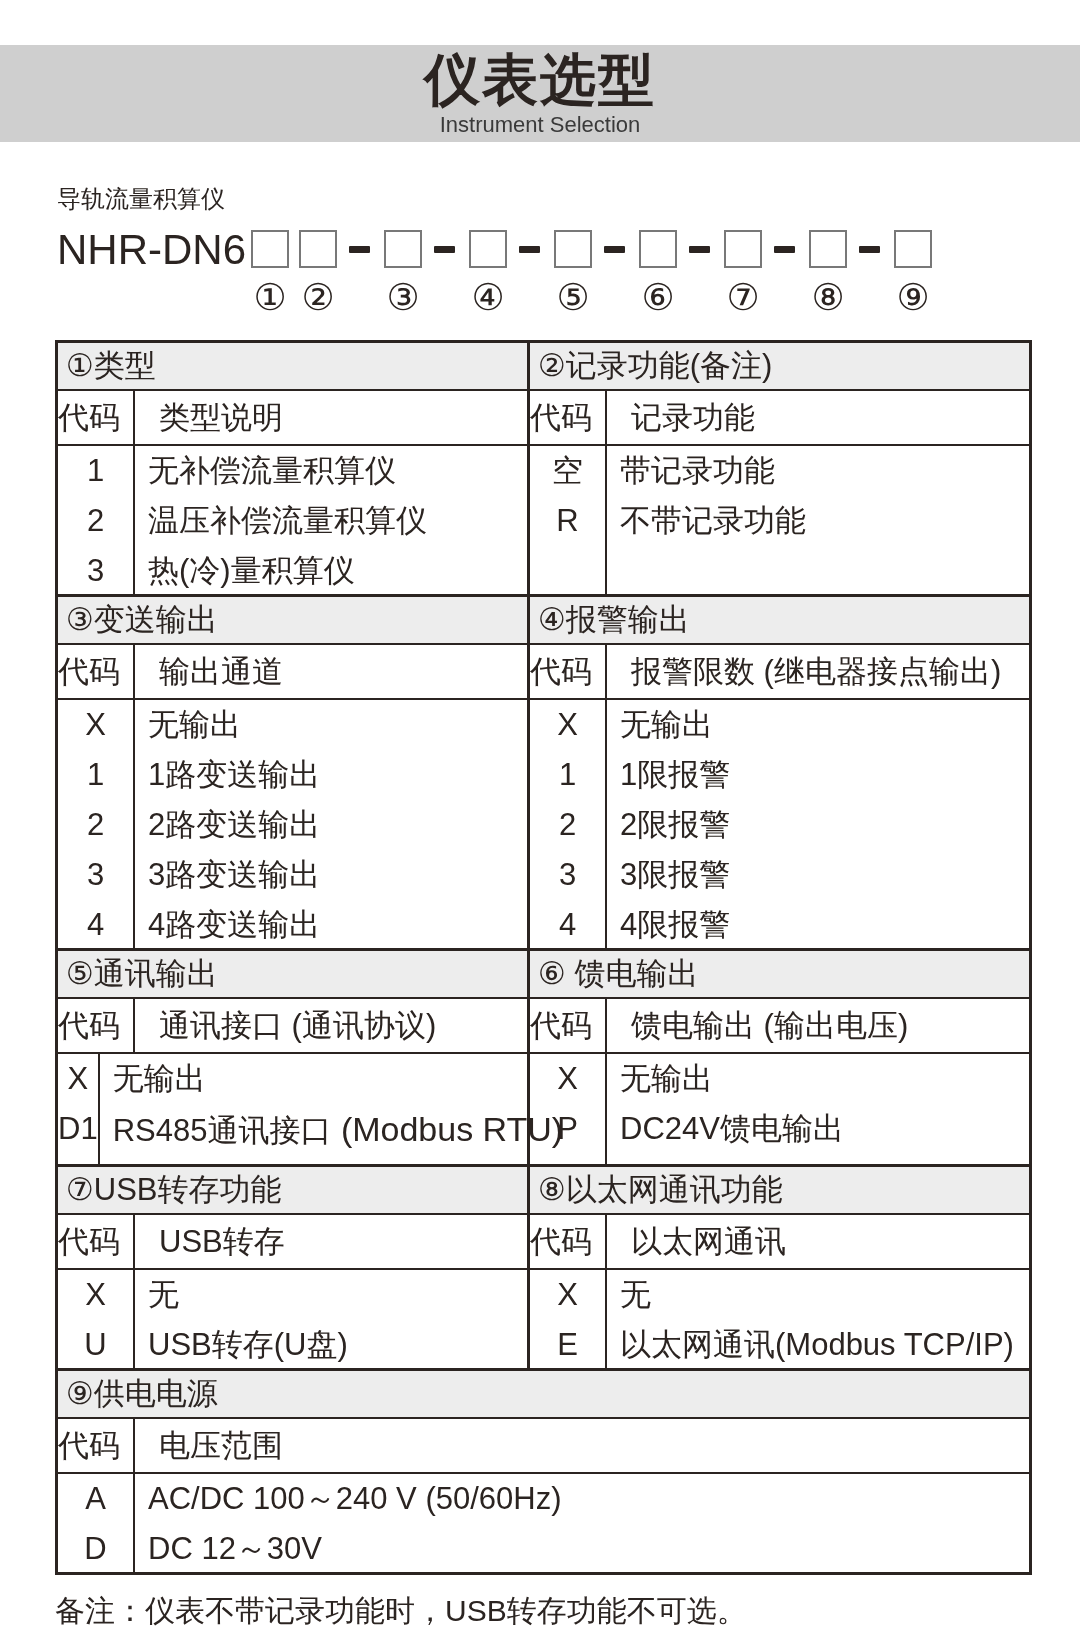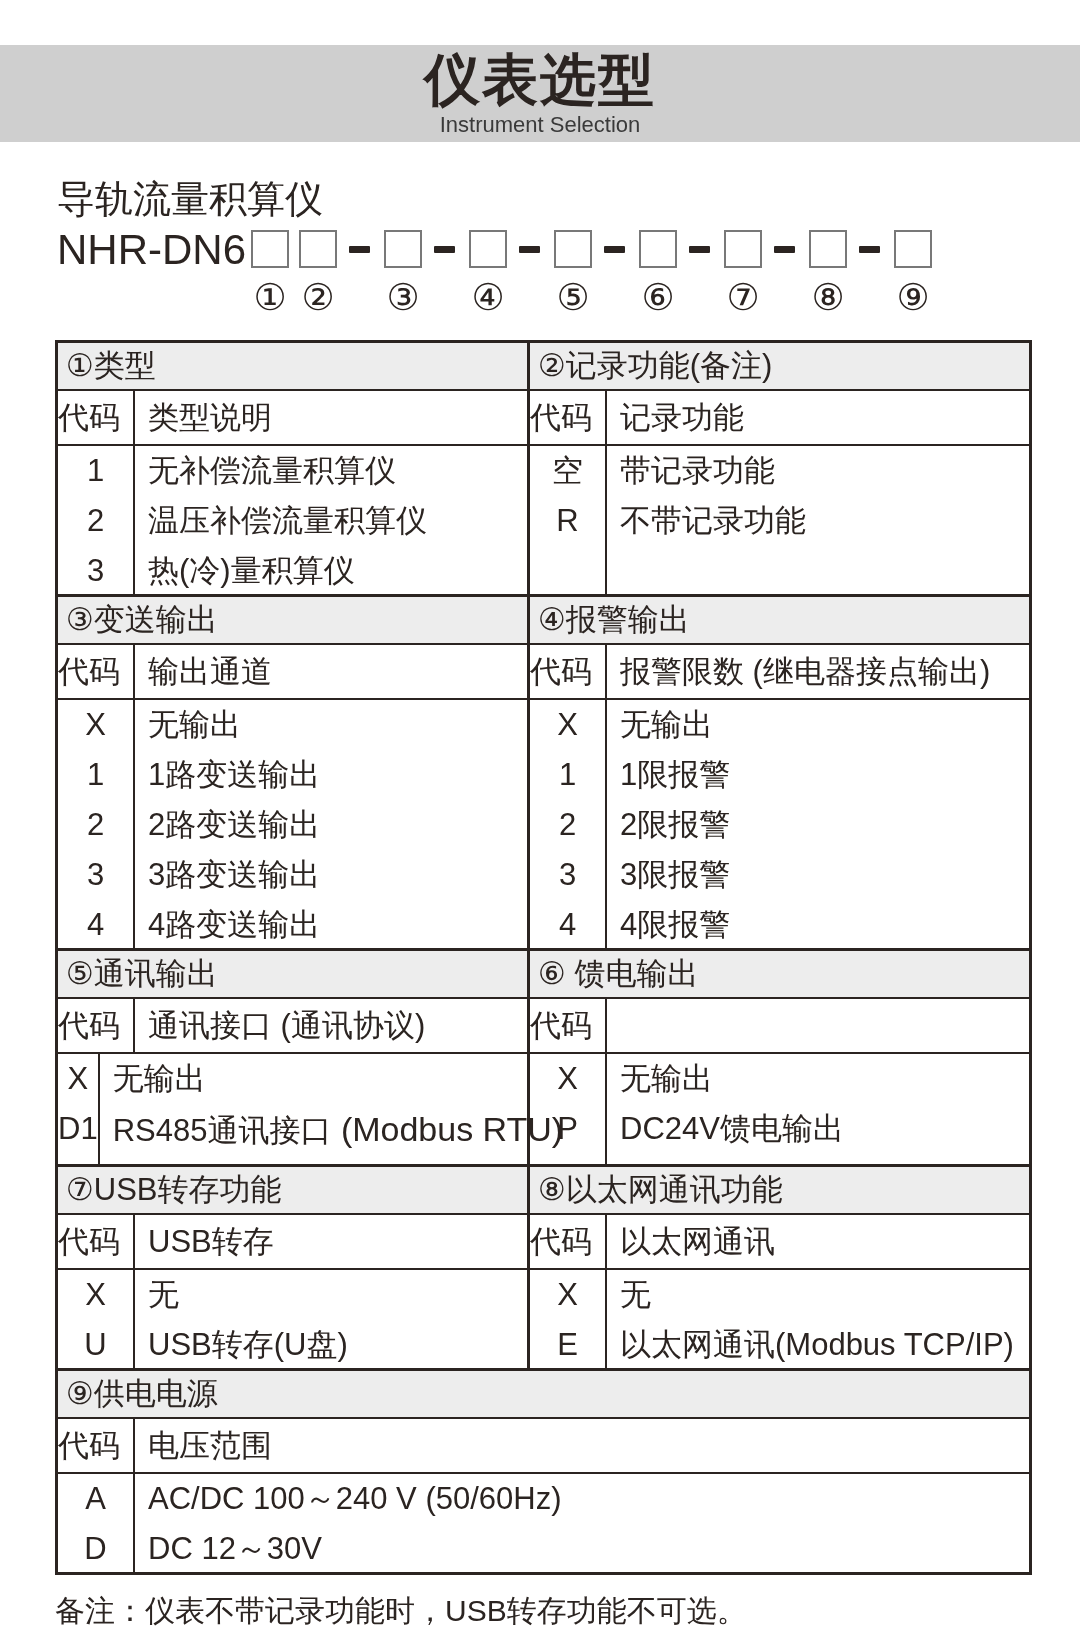--- a/index.html
+++ b/index.html
@@ -6,42 +6,42 @@
   html,body { width:1080px; height:1650px; background:#ffffff; overflow:hidden;
     font-family:"Liberation Sans","DejaVu Sans",sans-serif; color:#2b2421; }
 
   
   .banner { margin-top:45px; height:97px; width:1080px; background:#cfcfcf;
     display:flex; flex-direction:column; align-items:center; justify-content:center; }
   .banner-title { font-size:56px; font-weight:bold; letter-spacing:2px; line-height:60px; }
   .banner-sub { font-size:22px; color:#3a3a3a; margin-top:2px; }
 
   
-  .product-name { margin:36px 0 0 57px; font-size:38px; font-weight:500; line-height:42px; }
+  .product-name { margin:36px 0 0 57px; font-size:24px; font-weight:500; line-height:42px; }
   .model-line { margin:10px 0 0 57px; display:flex; align-items:flex-start; }
   .model-prefix { font-size:42px; font-weight:500; line-height:40px; margin-right:4px; letter-spacing:0px; }
   .slot { display:flex; flex-direction:column; align-items:center; width:40px; }
   .slot + .slot { margin-left:8px; }
   .code-box { width:38px; height:38px; border:2px solid #787878; background:#ffffff; }
   .pos-num { margin-top:12px; font-size:37px; line-height:36px; font-family:"DejaVu Sans",sans-serif; color:#2b2421; }
   .dash { width:21px; height:7px; background:#2b2421; margin:16px 13px 0 11px; border-radius:1px; }
 
   
   .tbl { width:977px; margin:24px 0 0 55px; border:3px solid #2b2421; }
   .grp { display:flex; border-top:3px solid #2b2421; }
   .grp.first { border-top:none; }
   .half-l { width:472px; border-right:3px solid #2b2421; display:flex; flex-direction:column; }
   .half-r { flex:1; display:flex; flex-direction:column; }
   .full-w { width:100%; display:flex; flex-direction:column; }
   .sec-h { height:48px; background:#ededed; border-bottom:2px solid #2b2421;
     font-size:31px; line-height:46px; padding-left:8px; font-weight:500; white-space:nowrap; }
   .code-row { display:flex; height:55px; border-bottom:2px solid #2b2421;
     font-size:31px; line-height:53px; font-weight:500; }
   .code-cell { width:77px; border-right:2px solid #2b2421; }
-  .desc-cell { flex:1; padding-left:13px; white-space:nowrap; }
+  .desc-cell { flex:1; padding-left:24px; white-space:nowrap; }
   .data { display:flex; }
   .d148 { height:148px; } .d248 { height:248px; } .d110 { height:110px; } .d98 { height:98px; }
   .codes { width:77px; border-right:2px solid #2b2421; display:flex; flex-direction:column; }
   .descs { flex:1; display:flex; flex-direction:column; }
   .codes .line { height:50px; line-height:50px; font-size:31px; text-align:center; font-weight:500; }
   .descs .line { height:50px; line-height:50px; font-size:31px; padding-left:13px;
     font-weight:500; white-space:nowrap; }
   .descs .line .sub { font-size:34px; }
 
   
@@ -209,20 +209,21 @@
         <div class="descs">
           <div class="line">无输出</div>
           <div class="line"><span>RS485通讯接口</span><span class="sub"> (Modbus RTU)</span></div>
         </div>
       </div>
     </div>
     <div class="half-r">
       <div class="sec-h">⑥ 馈电输出</div>
       <div class="code-row">
         <div class="code-cell">代码</div>
+        <div class="desc-cell">馈电输出 (输出电压)</div>
       </div>
       <div class="data d110">
         <div class="codes">
           <div class="line">X</div>
           <div class="line">P</div>
         </div>
         <div class="descs">
           <div class="line">无输出</div>
           <div class="line">DC24V馈电输出</div>
         </div>

